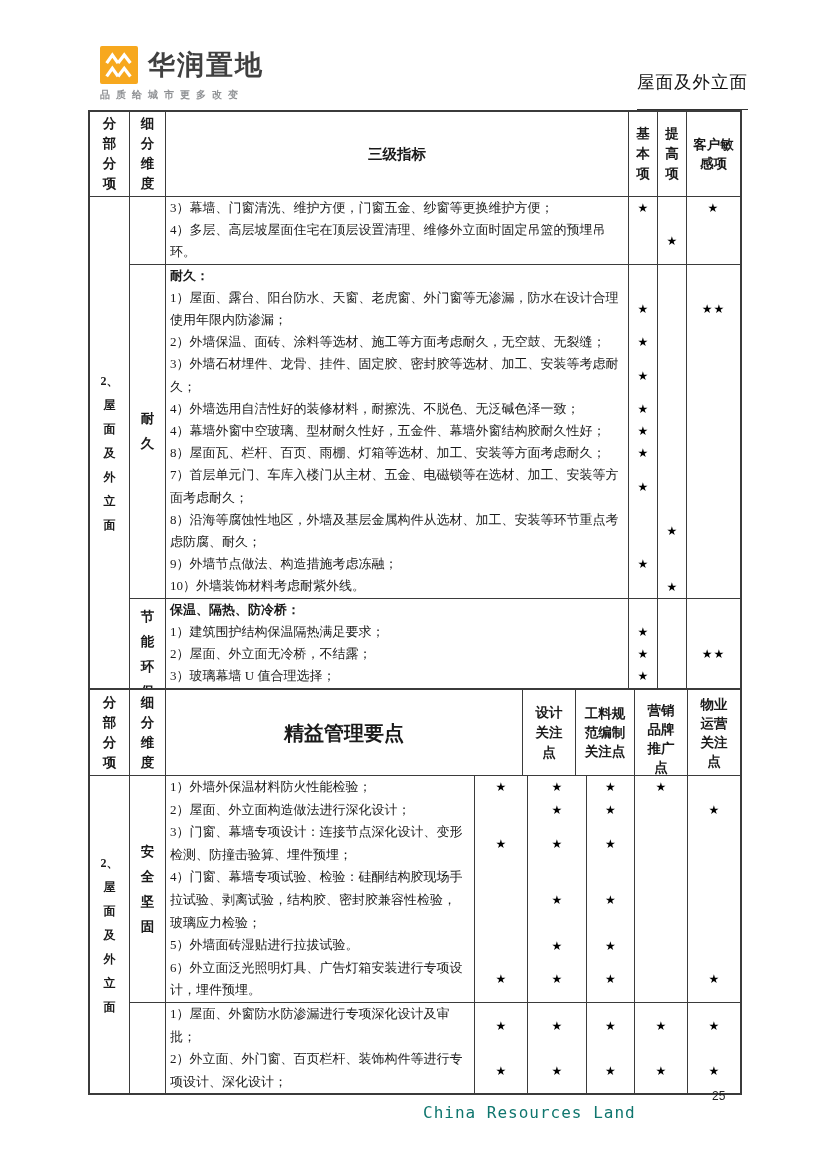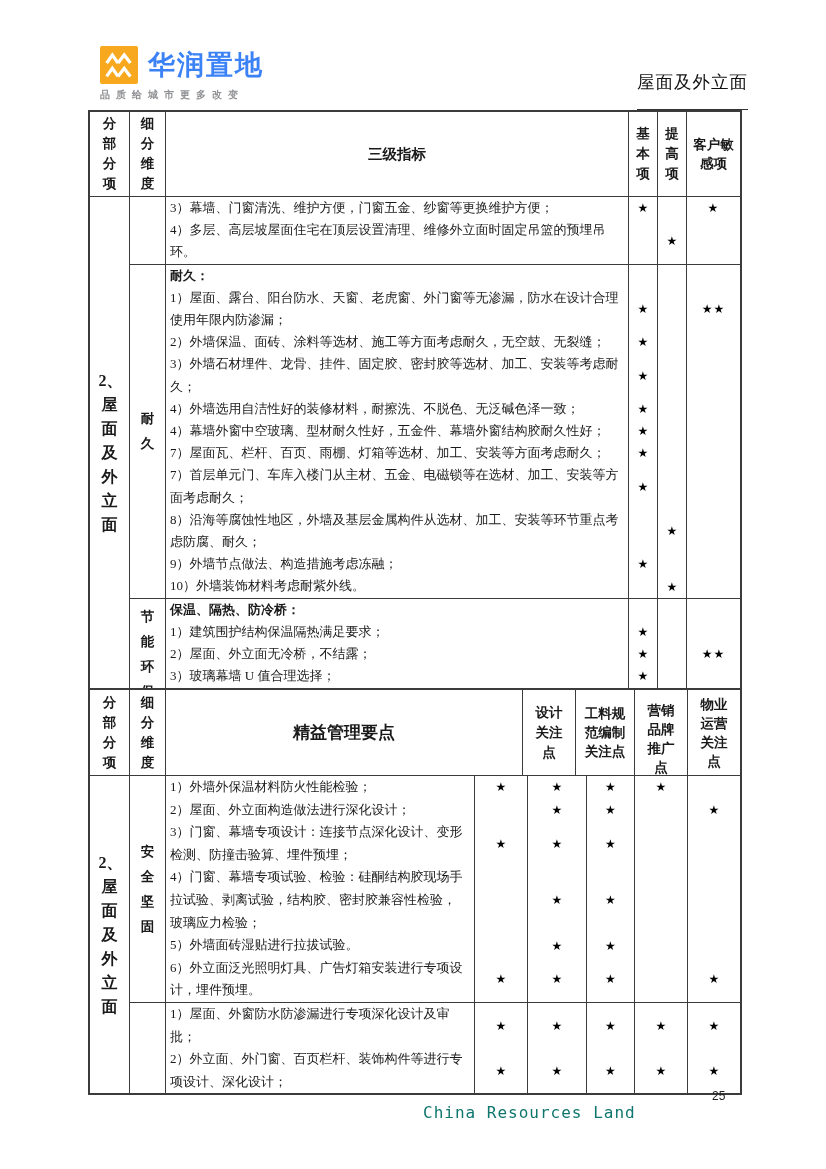--- a/index.html
+++ b/index.html
@@ -3,37 +3,37 @@
 <meta charset="utf-8">
 <style>
   html,body{margin:0;padding:0;background:#fff;}
   .page{position:relative;width:826px;height:1169px;background:#fff;overflow:hidden;
         font-family:"Liberation Serif","DejaVu Serif",serif;color:#1a1a1a;}
 
   
   .brandblock{position:absolute;left:100px;top:46px;display:flex;align-items:flex-start;}
   .logoicon{width:38px;height:38px;flex:0 0 auto;}
   .logotext{margin-left:10px;font-family:"Liberation Sans","DejaVu Sans",sans-serif;
-            font-weight:bold;font-size:27px;letter-spacing:2px;color:#3b82f6;line-height:38px;}
+            font-weight:bold;font-size:27px;letter-spacing:2px;color:#404040;line-height:38px;}
   .tagline{position:absolute;left:100px;top:88px;font-family:"Liberation Sans",sans-serif;
            font-weight:bold;font-size:10px;letter-spacing:6px;color:#8F9194;}
   .sectitle{position:absolute;right:78px;top:70px;font-size:17.5px;color:#111;
             border-bottom:1px solid #333;padding-bottom:15px;letter-spacing:1px;}
 
   
   .qt{position:absolute;left:88px;width:654px;border:2px solid #3b3b3b;background:#fff;
       display:flex;flex-direction:column;box-sizing:border-box;font-size:13px;justify-content:flex-end;}
   .qt-head{display:flex;border-bottom:1px solid #3b3b3b;font-weight:bold;font-size:13.5px;}
   .hc{display:flex;align-items:center;justify-content:center;text-align:center;box-sizing:border-box;}
   .hc+.hc{border-left:1px solid #3b3b3b;}
   .hc span{display:block;line-height:20px;}
   .qt-bodyrow{display:flex;flex:1;}
   .part{width:39px;flex:0 0 auto;display:flex;align-items:center;justify-content:center;
         font-weight:bold;text-align:center;box-sizing:border-box;}
-  .part span{display:block;width:22px;line-height:24px;font-size:16px;}
+  .part span{display:block;width:22px;line-height:24px;font-size:12px;}
   .secs{flex:1;display:flex;flex-direction:column;}
   .sec{display:flex;box-sizing:border-box;}
   .sec+.sec{border-top:1px solid #3b3b3b;}
   .dim{width:36px;flex:0 0 auto;border-left:1px solid #3b3b3b;display:flex;align-items:center;
        justify-content:center;font-weight:bold;text-align:center;box-sizing:border-box;}
   .dim span{display:block;width:18px;line-height:25px;font-size:13.5px;}
   .lines{flex:1;display:flex;flex-direction:column;}
   .line{display:flex;flex:1 1 auto;min-height:22px;}
   .lt{flex:1;border-left:1px solid #3b3b3b;padding:0 8px 0 4px;box-sizing:border-box;
       display:flex;align-items:center;}
@@ -54,21 +54,21 @@
   #t1 .sc.k1{width:29px;} #t1 .sc.k2{width:29px;} #t1 .sc.k3{width:54px;letter-spacing:1px;}
   #t1 .sec:nth-child(1){min-height:44px;}
   #t1 .sec:nth-child(2){min-height:311px;}
   #t1 .sec:nth-child(3){min-height:108px;}
 
   
   #t2{top:688px;}
   #t2 .qt-head{height:85px;}
   #t2 .hc-part{width:39px;} #t2 .hc-part span{width:15px;}
   #t2 .hc-dim{width:36px;}  #t2 .hc-dim span{width:15px;}
-  #t2 .hc-main{flex:1;font-size:17px;}
+  #t2 .hc-main{flex:1;font-size:20px;}
   #t2 .hc-d{width:53px;}  #t2 .hc-d span{width:32px;}
   #t2 .hc-m{width:59px;}  #t2 .hc-m span{width:46px;line-height:19px;}
   #t2 .hc-c{width:48px;}  #t2 .hc-c span{width:32px;line-height:19px;}
   #t2 .hc-k{width:53px;}  #t2 .hc-k span{width:32px;line-height:19px;margin-top:12px;}
   #t2 .hc-p{width:53px;}  #t2 .hc-p span{width:32px;line-height:19px;}
   #t2 .lt{line-height:22.6px;}
   #t2 .sc.k1{width:53px;} #t2 .sc.k2{width:59px;} #t2 .sc.k3{width:48px;}
   #t2 .sc.k4{width:53px;} #t2 .sc.k5{width:53px;}
   #t2 .sec:nth-child(1){min-height:226px;}
   #t2 .sec:nth-child(2){min-height:70px;}
@@ -175,21 +175,21 @@
                 <div class="sc k2"></div>
                 <div class="sc k3"></div>
               </div>
               <div class="line">
                 <div class="lt">4）幕墙外窗中空玻璃、型材耐久性好，五金件、幕墙外窗结构胶耐久性好；</div>
                 <div class="sc k1">★</div>
                 <div class="sc k2"></div>
                 <div class="sc k3"></div>
               </div>
               <div class="line">
-                <div class="lt">7）屋面瓦、栏杆、百页、雨棚、灯箱等选材、加工、安装等方面考虑耐久；</div>
+                <div class="lt">8）屋面瓦、栏杆、百页、雨棚、灯箱等选材、加工、安装等方面考虑耐久；</div>
                 <div class="sc k1">★</div>
                 <div class="sc k2"></div>
                 <div class="sc k3"></div>
               </div>
               <div class="line">
                 <div class="lt">7）首层单元门、车库入楼门从主材、五金、电磁锁等在选材、加工、安装等方面考虑耐久；</div>
                 <div class="sc k1">★</div>
                 <div class="sc k2"></div>
                 <div class="sc k3"></div>
               </div>

